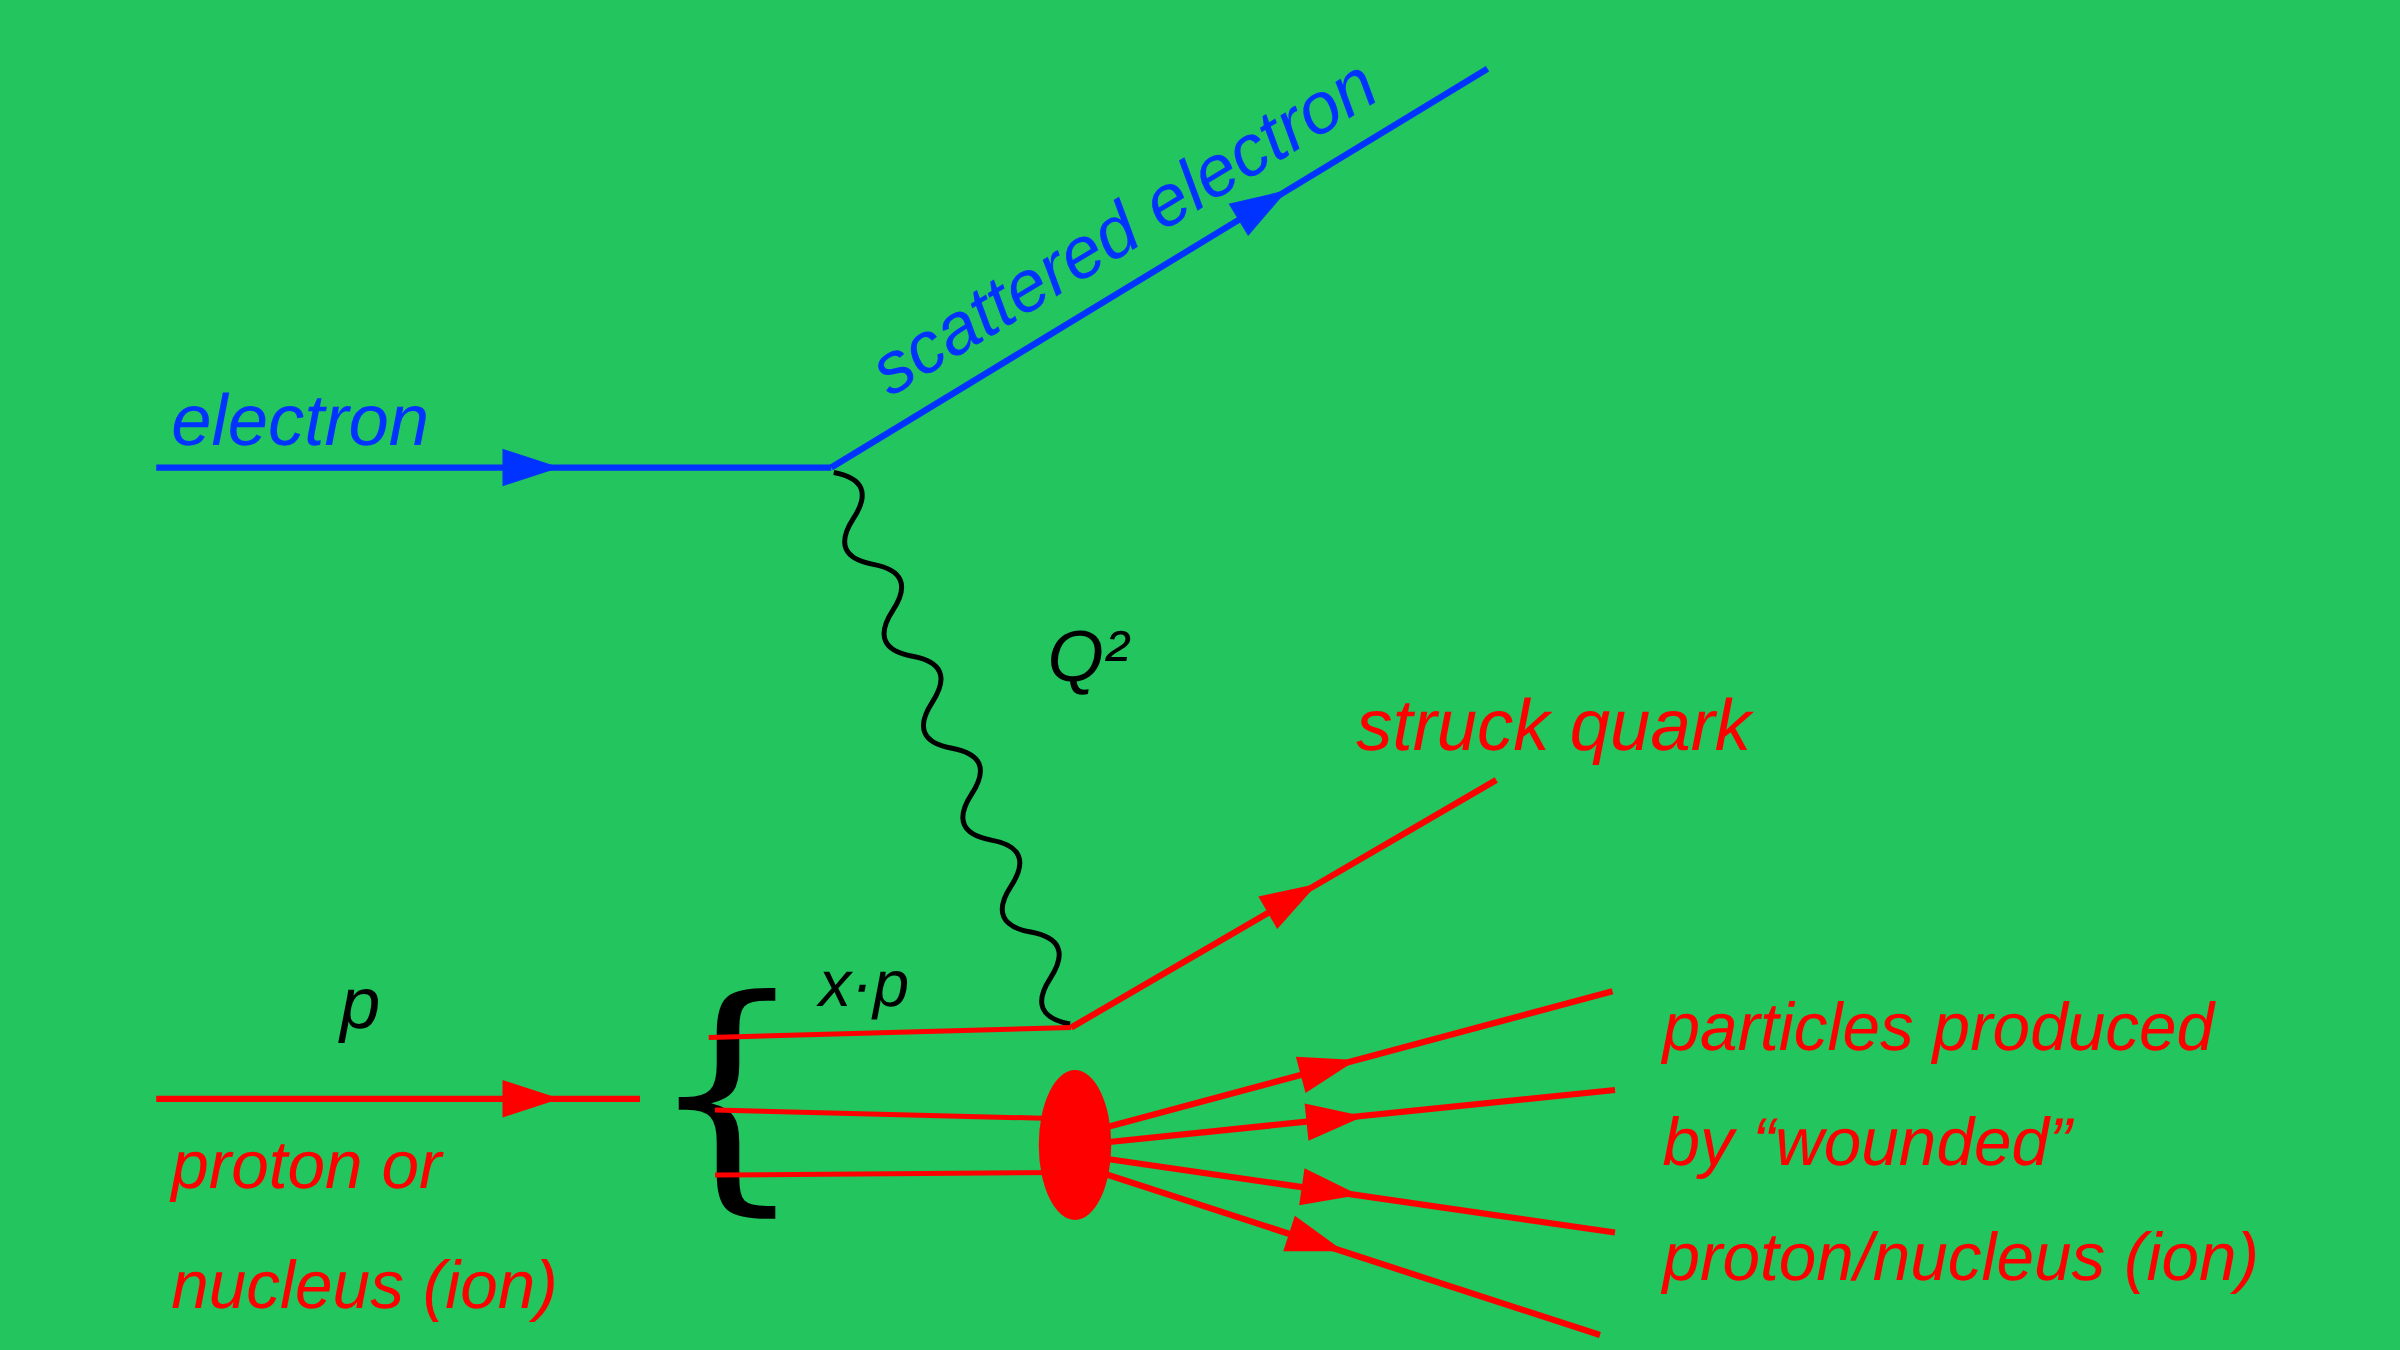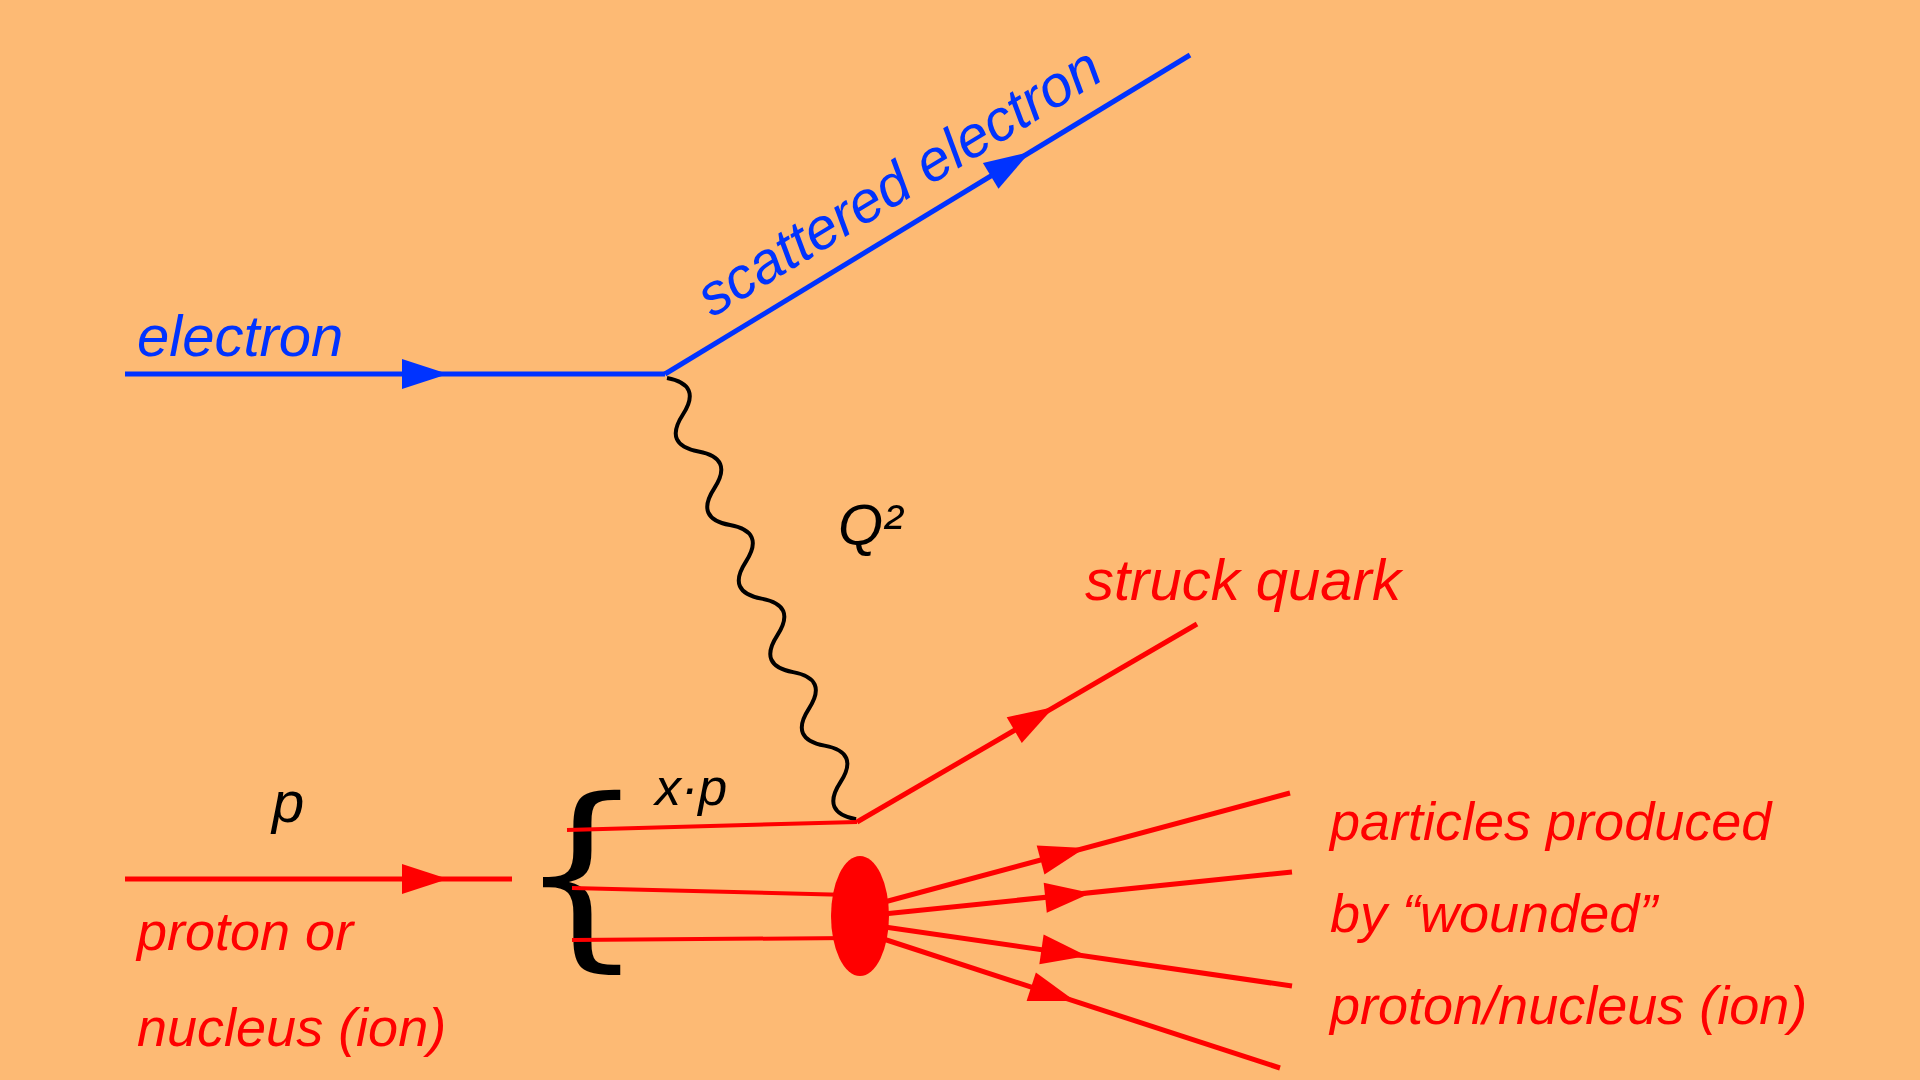--- a/index.html
+++ b/index.html
@@ -6,21 +6,21 @@
     margin: 0;
     padding: 0;
     width: 1920px;
     height: 1080px;
     background: #ffffff;
     overflow: hidden;
   }
   .canvas-wrap {
     width: 1920px;
     height: 1080px;
-    background: #fdba74;
+    background: #22c55e;
   }
   svg { display: block; }
   .lbl {
     font-family: "Liberation Sans", sans-serif;
     font-style: italic;
     font-weight: normal;
   }
   .f58 { font-size: 58px; }
   .f54 { font-size: 54px; }
   .f52 { font-size: 52px; }

